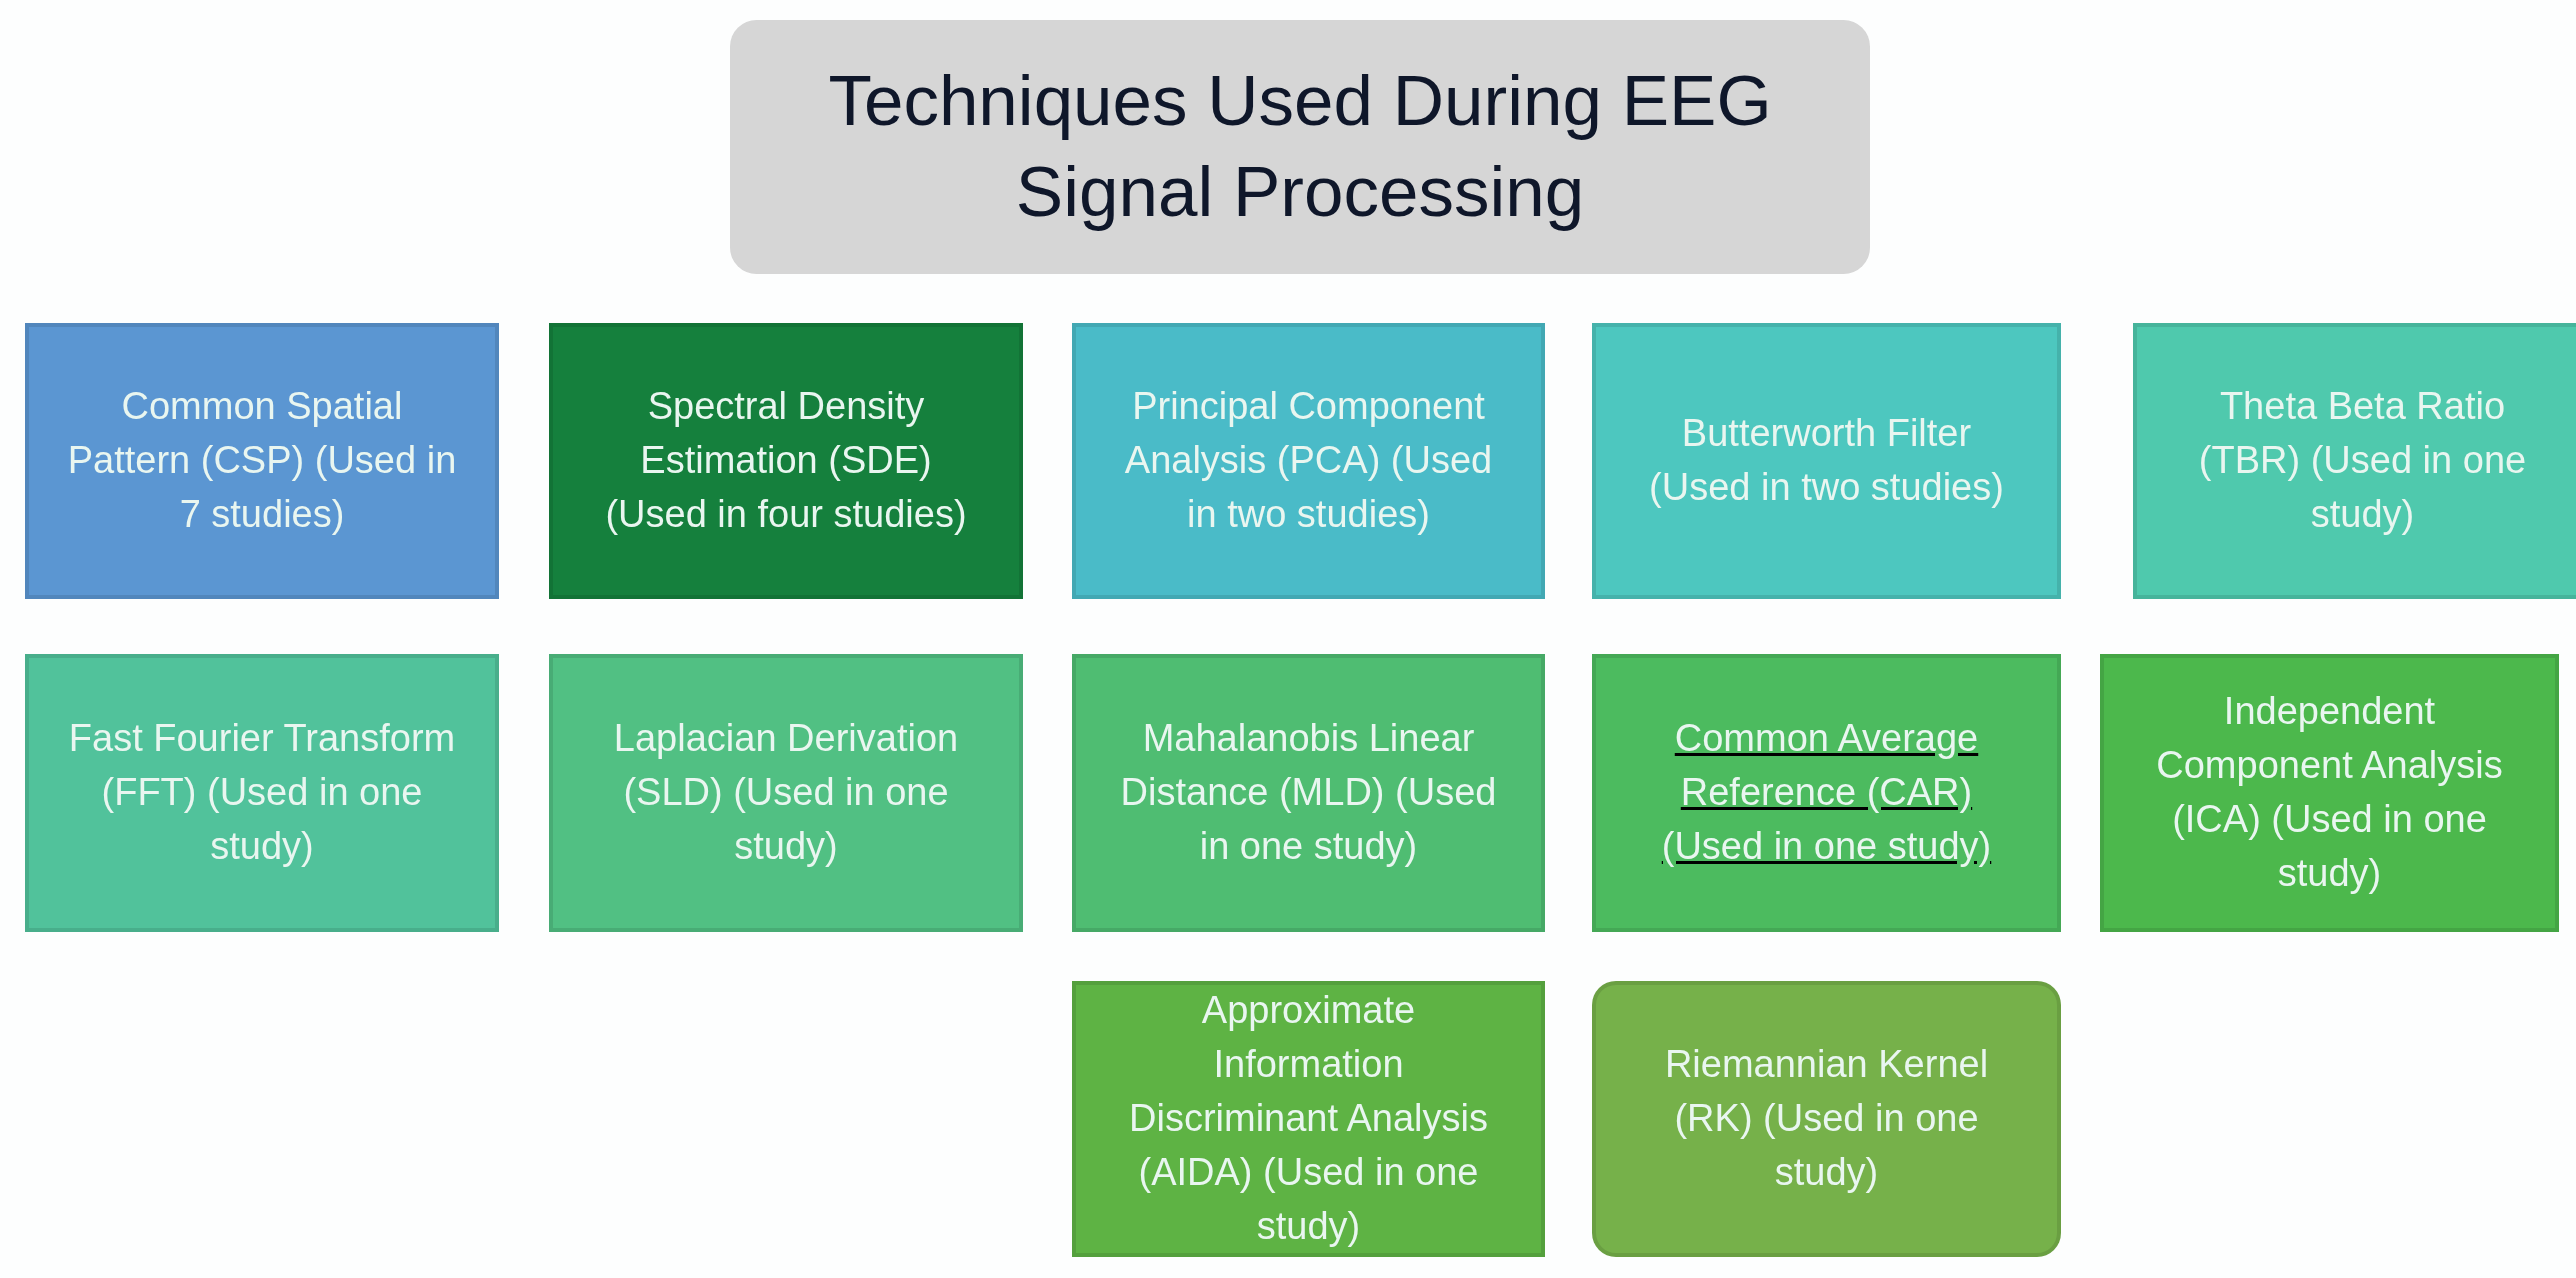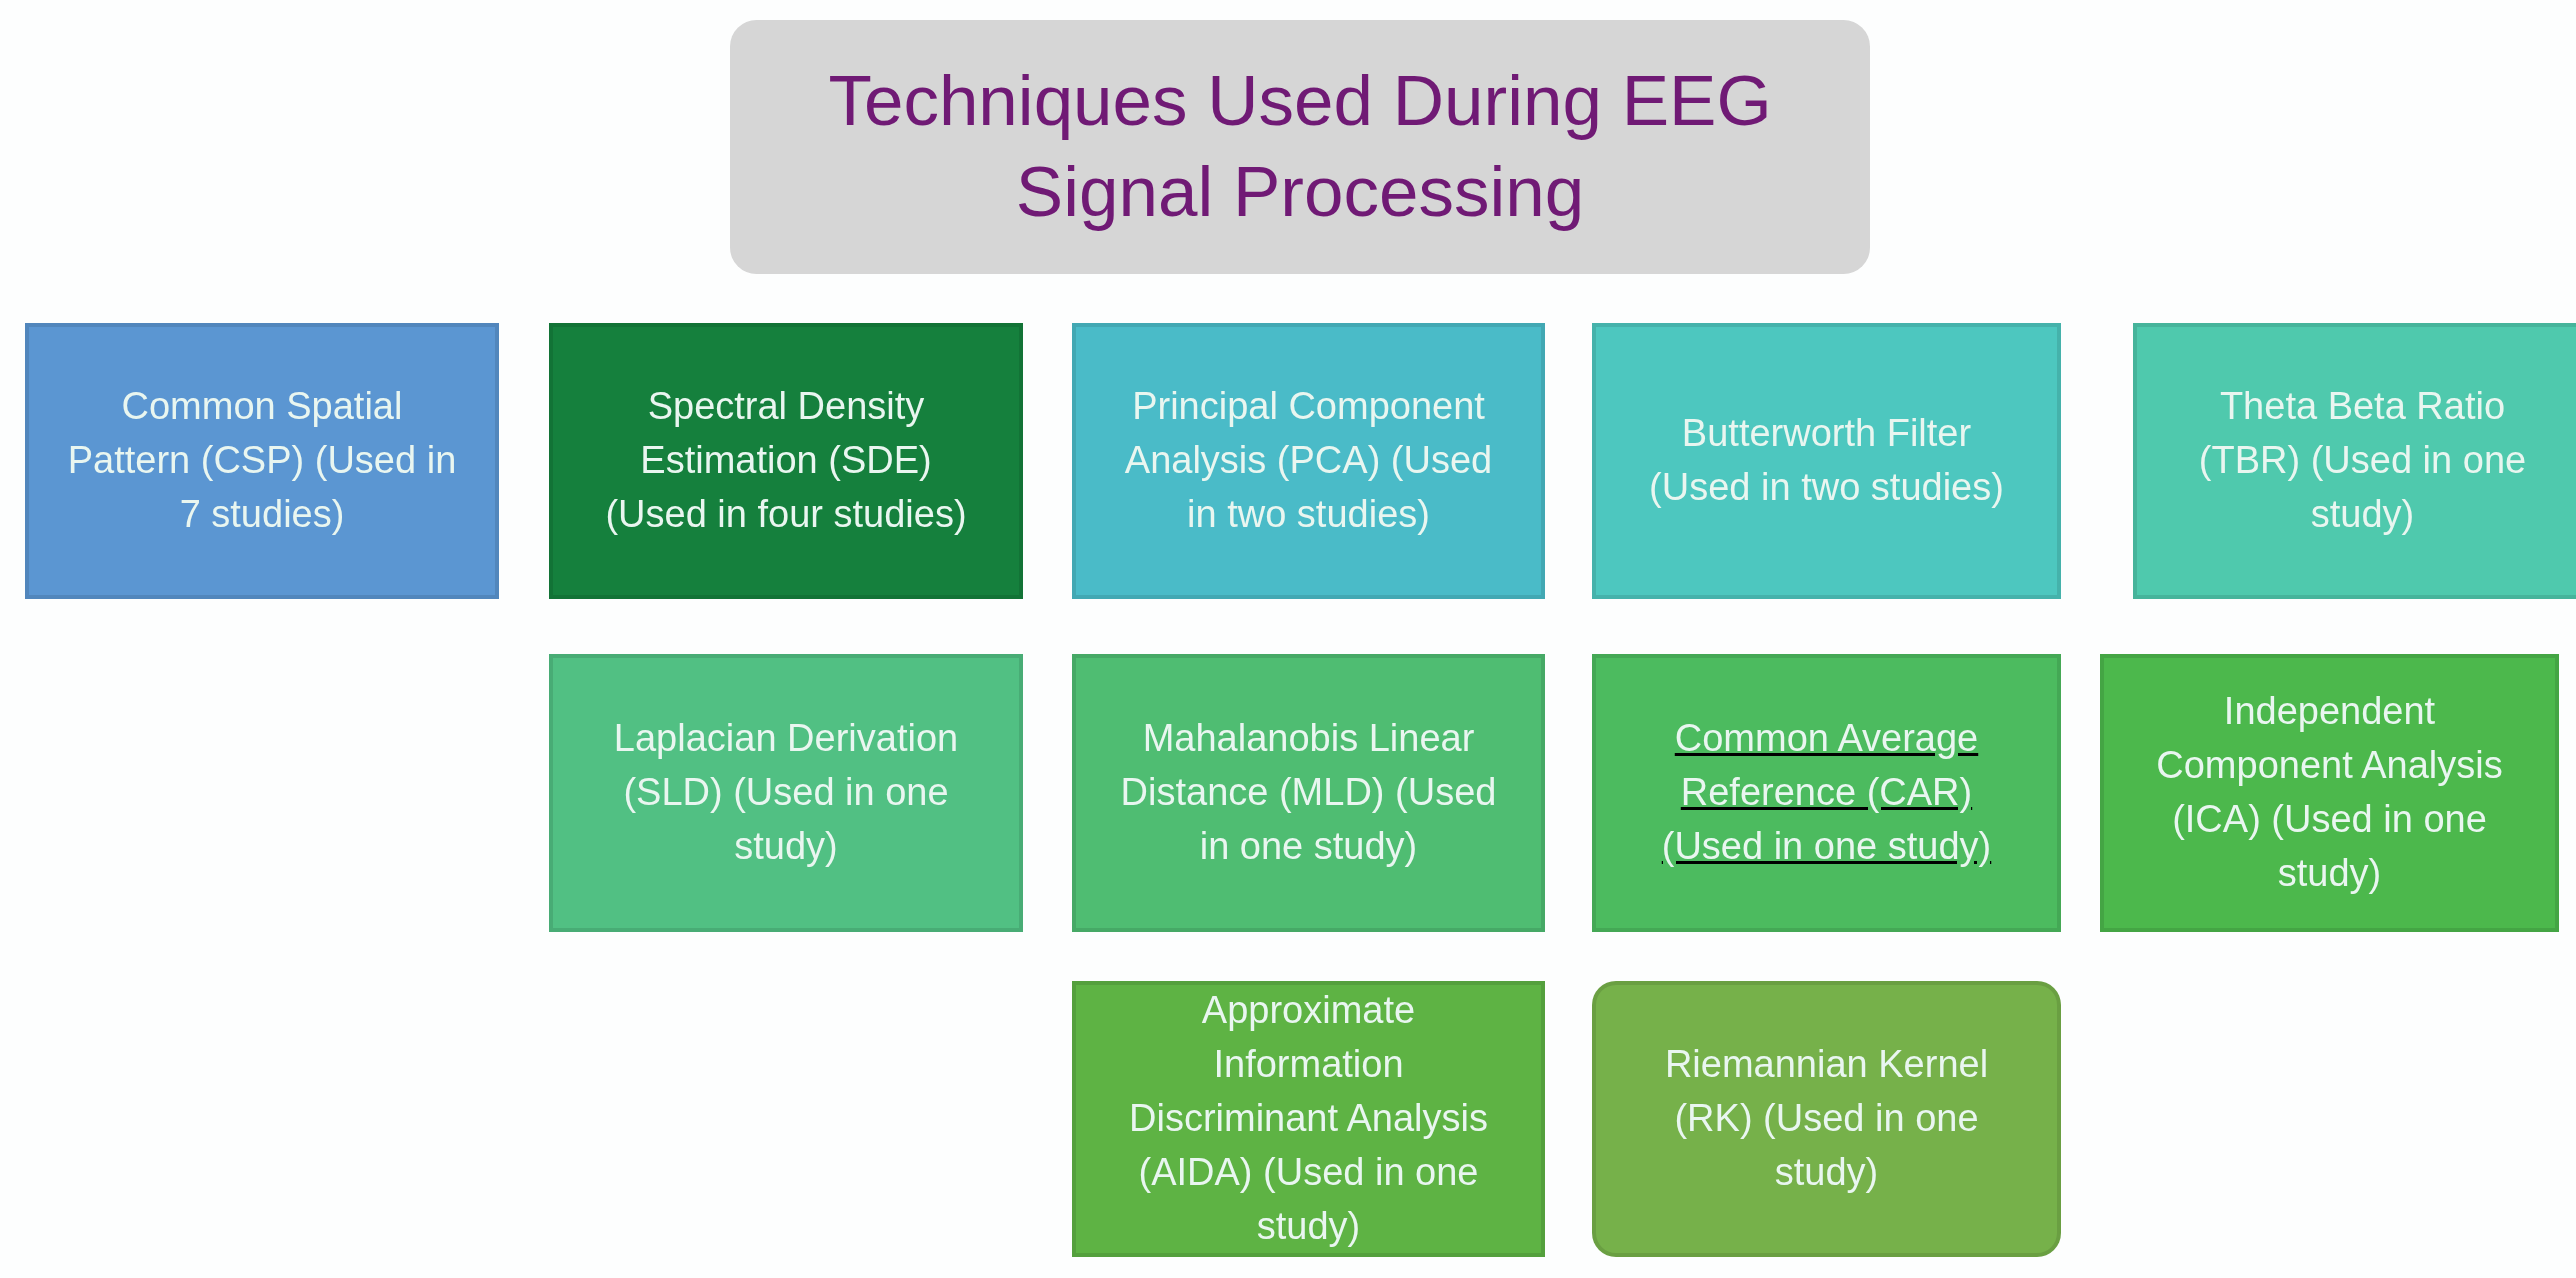--- a/index.html
+++ b/index.html
@@ -48,39 +48,42 @@
   .c3{left:1072px;width:473px}
   .c4{left:1592px;width:469px}
   .c5{left:2100px;width:459px}
 </style>
 </head>
 <body>
 
 <div class="page">
 
   <div class="title-box" style="background-color: rgb(214, 214, 214);">
-    <span class="title-text" style="color: #701a75;">Techniques Used During EEG Signal Processing</span>
+    <span class="title-text" style="color: #0f172a;">Techniques Used During EEG Signal Processing</span>
   </div>
 
   <div class="box r1 c1" style="background-color: rgb(91, 150, 210); justify-content: flex-end;">
     <span class="lbl" style="color: rgb(233, 246, 240);">Common Spatial Pattern (CSP) (Used in 7 studies)</span>
   </div>
   <div class="box r1 c2" style="background-color: #15803d;">
     <span class="lbl" style="color: rgb(233, 246, 240);">Spectral Density Estimation (SDE) (Used in four studies)</span>
   </div>
   <div class="box r1 c3" style="background-color: rgb(74, 187, 200);">
     <span class="lbl" style="color: rgb(233, 246, 240);">Principal Component Analysis (PCA) (Used in two studies)</span>
   </div>
   <div class="box r1 c4" style="background-color: rgb(77, 199, 191);">
     <span class="lbl" style="color: rgb(233, 246, 240);">Butterworth Filter (Used in two studies)</span>
   </div>
   <div class="box r1 c5" style="background-color: rgb(79, 201, 173); margin-left: 33px;">
     <span class="lbl" style="color: rgb(233, 246, 240);">Theta Beta Ratio (TBR) (Used in one study)</span>
   </div>
 
+  <div class="box r2 c1" style="background-color: rgb(81, 194, 155);">
+    <span class="lbl" style="color: rgb(233, 246, 240);">Fast Fourier Transform (FFT) (Used in one study)</span>
+  </div>
   <div class="box r2 c2" style="background-color: rgb(81, 192, 131);">
     <span class="lbl" style="color: rgb(233, 246, 240);">Laplacian Derivation (SLD) (Used in one study)</span>
   </div>
   <div class="box r2 c3" style="background-color: rgb(79, 189, 114);">
     <span class="lbl" style="color: rgb(233, 246, 240);">Mahalanobis Linear Distance (MLD) (Used in one study)</span>
   </div>
   <div class="box r2 c4" style="background-color: rgb(76, 187, 95); text-decoration: underline;">
     <span class="lbl" style="color: rgb(233, 246, 240);">Common Average Reference (CAR) (Used in one study)</span>
   </div>
   <div class="box r2 c5" style="background-color: rgb(76, 184, 76);">

